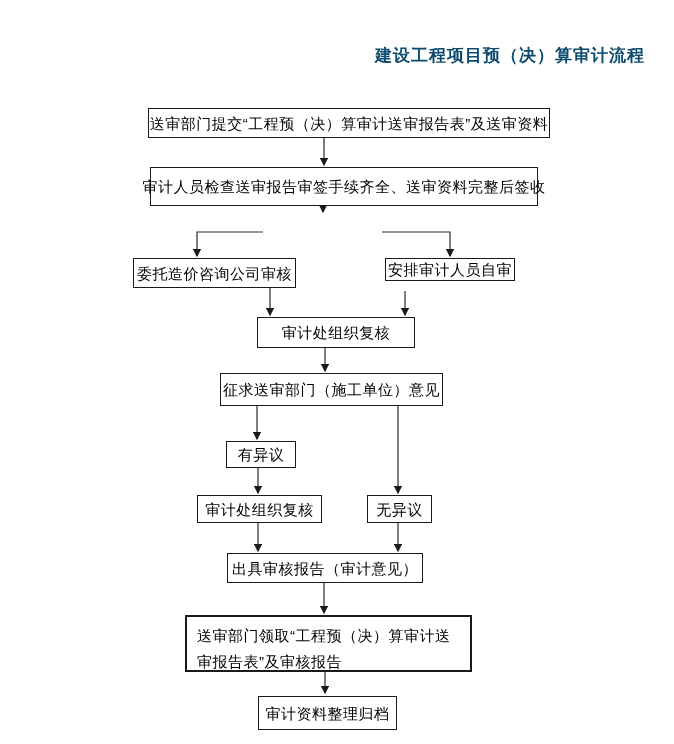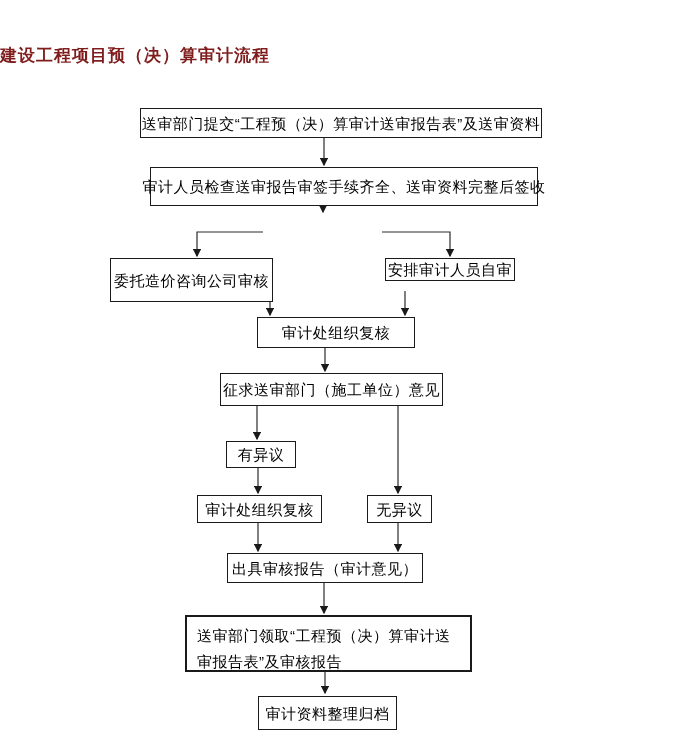--- a/index.html
+++ b/index.html
@@ -5,22 +5,22 @@
   html,body{margin:0;padding:0;background:#ffffff;}
   #page{
     position:relative;
     width:674px;height:744px;
     background:#ffffff;
     font-family:"Liberation Sans","DejaVu Sans",sans-serif;
     overflow:hidden;
   }
   #title{
     position:absolute;left:0;top:44px;width:645px;
-    text-align:left;
-    font-size:17px;font-weight:bold;color:#7f1d1d;
+    text-align:right;
+    font-size:17px;font-weight:bold;color:#0c4a6e;
     letter-spacing:1px;
   }
   .node{
     position:absolute;
     box-sizing:border-box;
     border:1.6px solid #1a1a1a;
     background:#ffffff;
     color:#000;
     font-size:15px;
     letter-spacing:0.5px;
@@ -73,26 +73,26 @@
     <polyline points="325,348 325,371" marker-end="url(#arw)"></polyline>
     <polyline points="257,406 257,439" marker-end="url(#arw)"></polyline>
     <polyline points="398,406 398,493" marker-end="url(#arw)"></polyline>
     <polyline points="258,468 258,493" marker-end="url(#arw)"></polyline>
     <polyline points="258,523 258,551" marker-end="url(#arw)"></polyline>
     <polyline points="398,523 398,551" marker-end="url(#arw)"></polyline>
     <polyline points="324,583 324,613" marker-end="url(#arw)"></polyline>
     <polyline points="325,672 325,693" marker-end="url(#arw)"></polyline>
   </svg>
 
-  <div class="node" style="left:140px;top:108px;width:402px;height:30px">送审部门提交“工程预（决）算审计送审报告表”及送审资料</div>
+  <div class="node" style="left:148px;top:108px;width:402px;height:30px">送审部门提交“工程预（决）算审计送审报告表”及送审资料</div>
 
   <div class="node" style="left:150px;top:167px;width:388px;height:39px">审计人员检查送审报告审签手续齐全、送审资料完整后签收</div>
 
 
-  <div class="node" style="left:110px;top:258px;width:163px;height:44px">委托造价咨询公司审核</div>
+  <div class="node" style="left:133px;top:258px;width:163px;height:30px">委托造价咨询公司审核</div>
 
   <div class="node" style="left:385px;top:258px;width:130px;height:23px">安排审计人员自审</div>
 
   <div class="node" style="left:257px;top:317px;width:158px;height:31px">审计处组织复核</div>
 
   <div class="node" style="left:220px;top:373px;width:223px;height:33px">征求送审部门（施工单位）意见</div>
 
   <div class="node" style="left:226px;top:441px;width:70px;height:27px">有异议</div>
 
   <div class="node" style="left:197px;top:495px;width:125px;height:28px">审计处组织复核</div>

